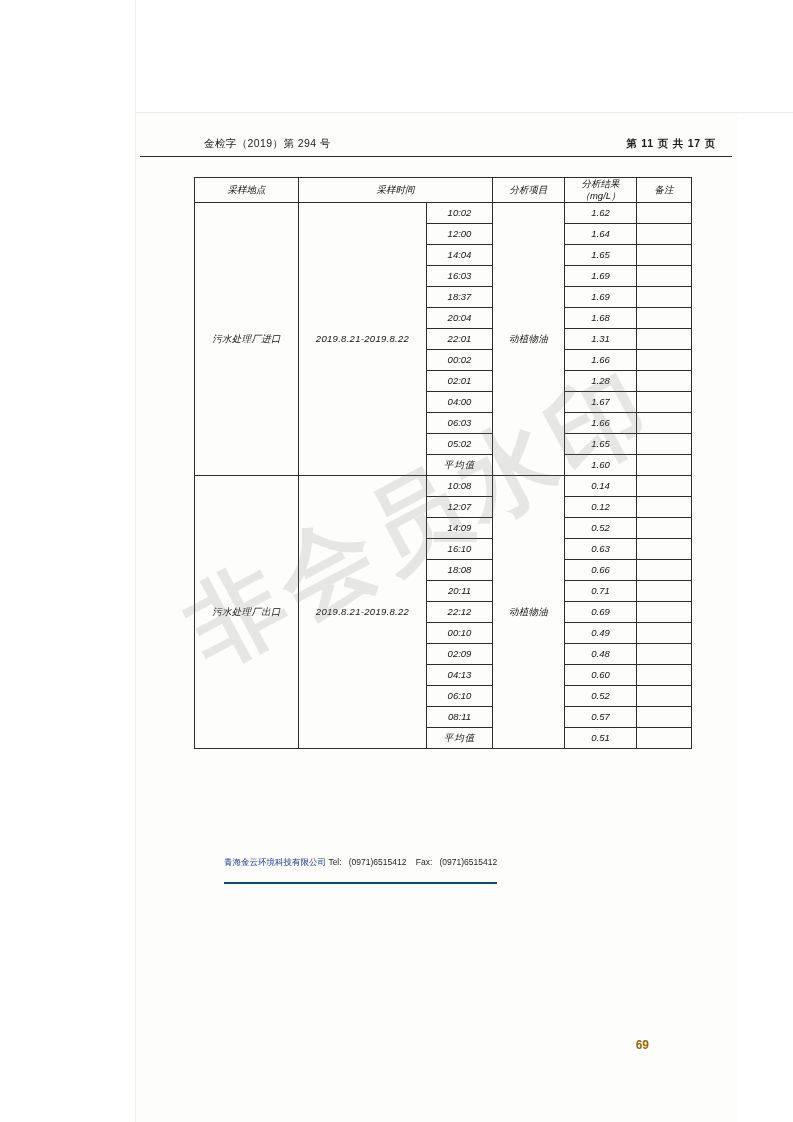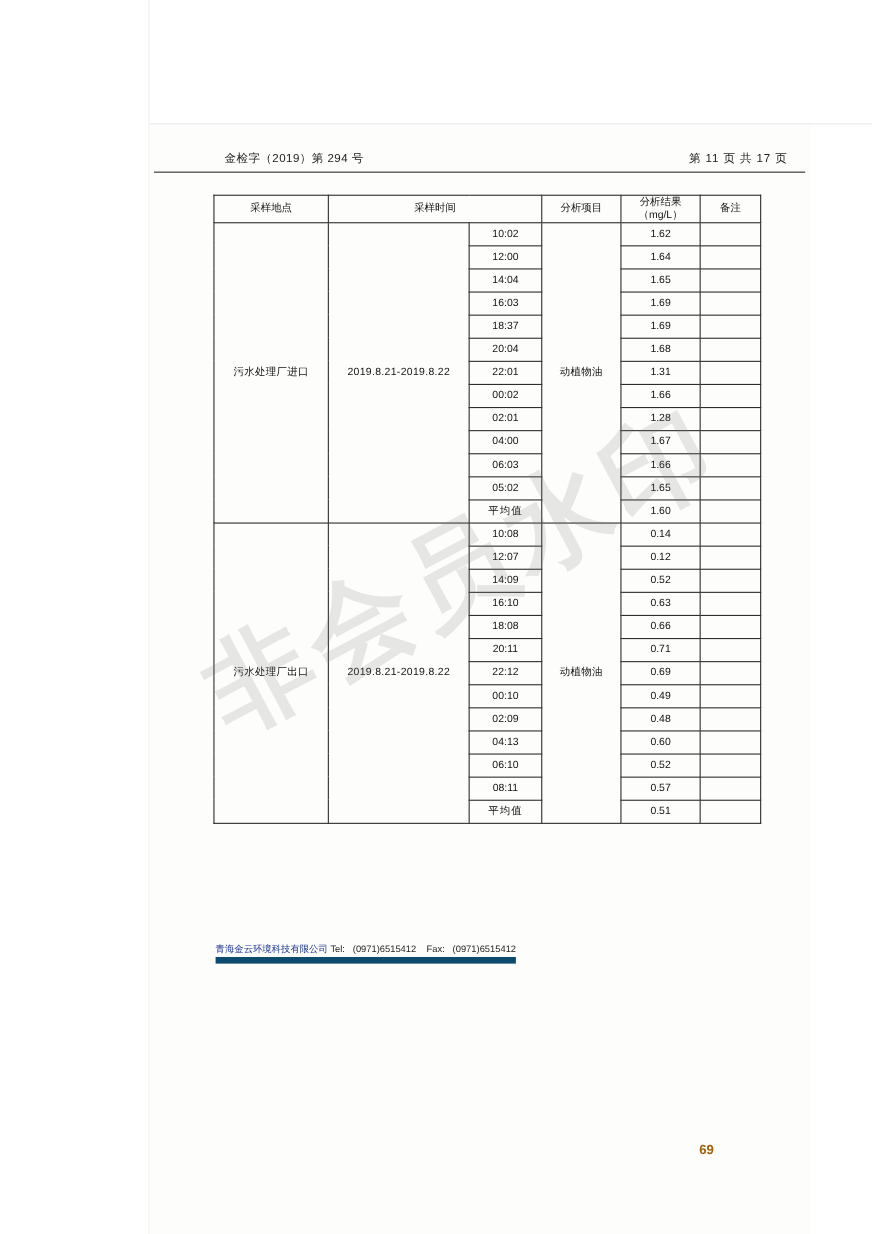--- a/index.html
+++ b/index.html
@@ -45,31 +45,33 @@
     justify-content: space-between;
     align-items: baseline;
     font-size: 10.5px;
     color: #1b1b1b;
     padding: 24px 12px 5px 68px;
     letter-spacing: 0.4px;
   }
   .hdr .right {
     padding-right: 8px;
     letter-spacing: 0.8px;
+    font-weight: bold;
   }
   .rule {
     margin: 0 4px 0 4px;
     border-bottom: 1px solid #2b2b2b;
     width: 592px;
   }
   table.report {
     border-collapse: collapse;
     margin-top: 20px;
     margin-left: 58px;
     table-layout: fixed;
+    font-style: italic;
   }
   table.report td, table.report th {
     border: 1px solid #2d2d2d;
     font-weight: normal;
     font-size: 9.5px;
     color: #111;
     text-align: center;
     vertical-align: middle;
     padding: 0;
     height: 20px;
@@ -97,22 +99,23 @@
     position: absolute;
     left: 196px;
     top: 855px;
     width: 520px;
     font-size: 8.5px;
     color: #1d1d1d;
     line-height: 1.65;
   }
   .footer .line1 {
     display: inline-block;
-    border-bottom: 6px solid #0c4a6e;
-    padding-bottom: 1px;
+    border-bottom: 2px solid #0c4a6e;
+    padding-bottom: 13px;
+    margin-left: 28px;
   }
   .footer .company { color: #14328c; }
   .pageno {
     position: absolute;
     right: 88px;
     top: 1038px;
     font-size: 12px;
     font-weight: bold;
     color: #a16207;
   }

